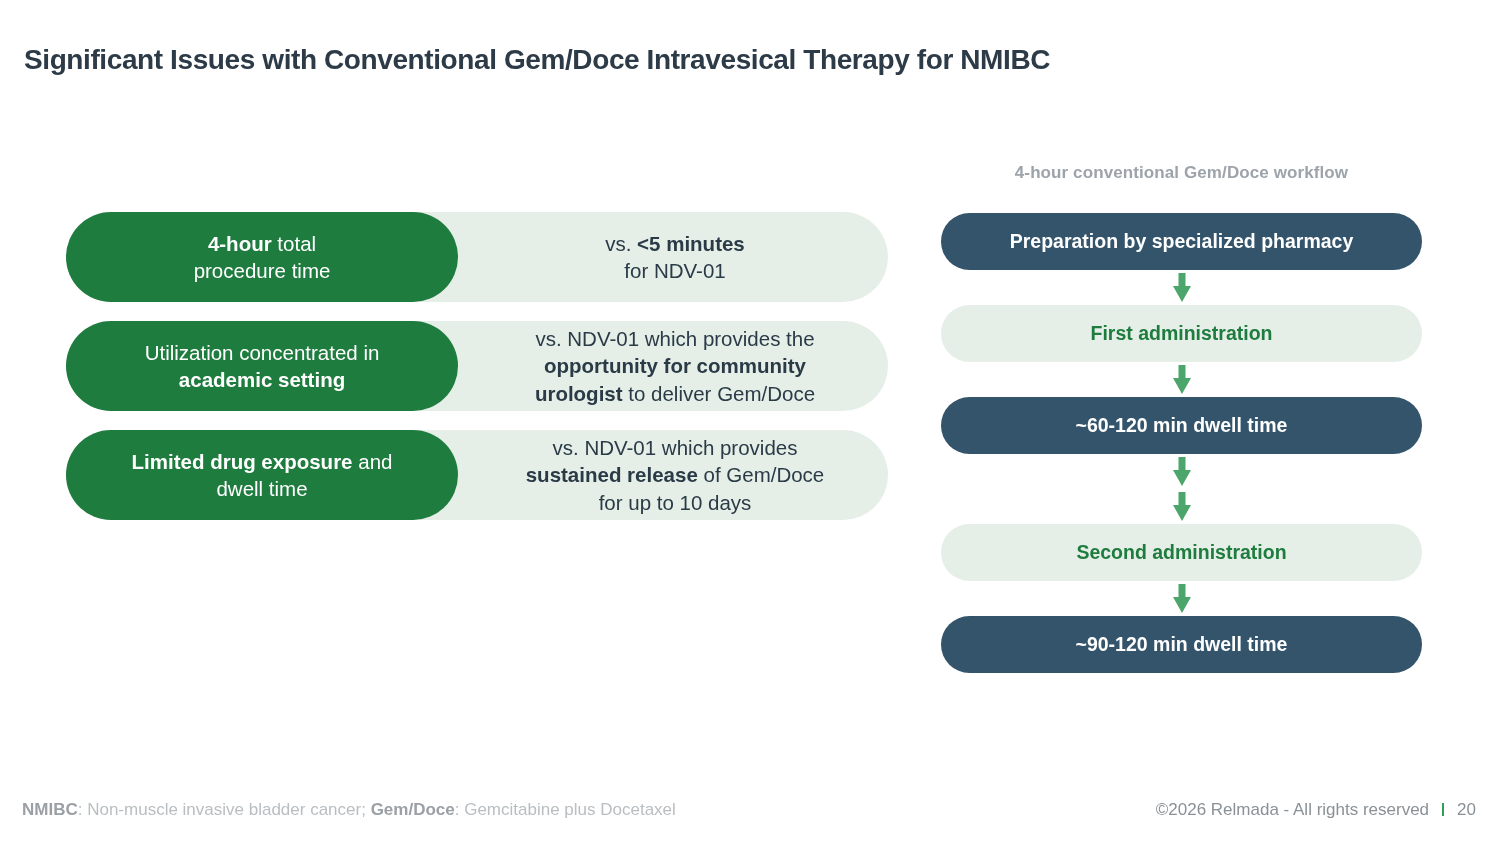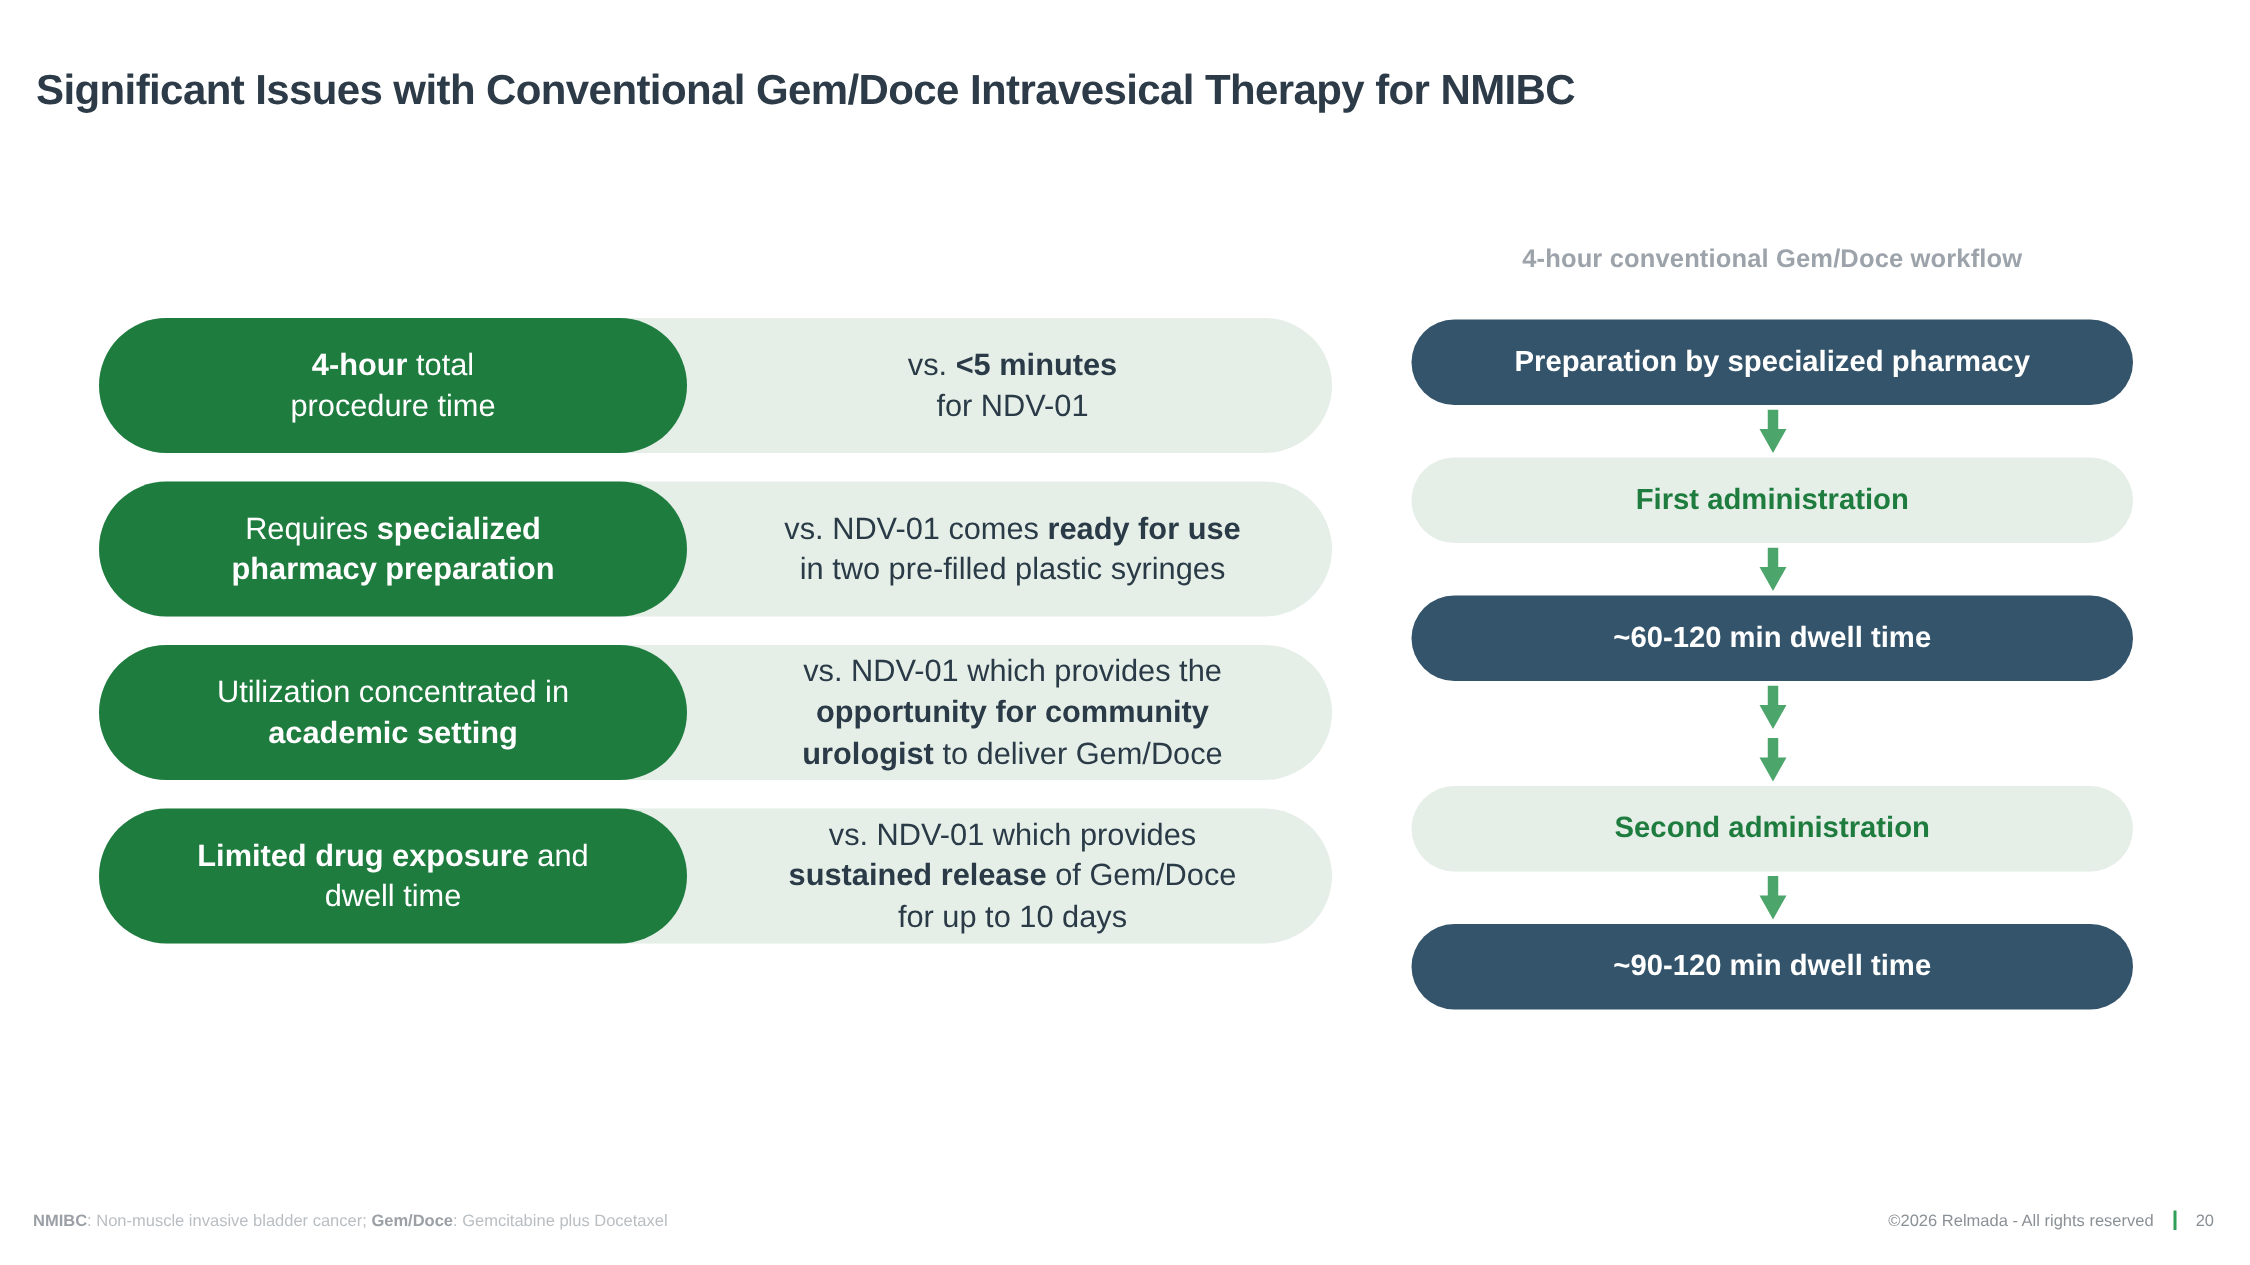--- a/index.html
+++ b/index.html
@@ -126,30 +126,30 @@
     display: flex;
     align-items: center;
     justify-content: center;
   }
 
   
   .footer-left {
     position: absolute;
     left: 22px;
     bottom: 22px;
-    font-size: 11px;
+    font-size: 17px;
     color: #b9bec2;
     line-height: 1.3;
   }
   .footer-left b { color: #9aa0a5; font-weight: bold; }
   .footer-right {
     position: absolute;
     right: 24px;
     bottom: 22px;
-    font-size: 11px;
+    font-size: 17px;
     color: #8a9196;
     display: flex;
     align-items: center;
     gap: 13px;
     line-height: 1.3;
   }
   .footer-divider {
     display: inline-block;
     width: 2px;
     height: 13px;
@@ -166,29 +166,20 @@
   <div class="compare-row">
     <div class="row-backdrop"></div>
     <div class="row-pill">
       <div class="row-pill-text"><b>4-hour</b> total<br>procedure time</div>
     </div>
     <div class="row-compare">
       <div class="row-compare-text">vs. <b>&lt;5 minutes</b><br>for NDV-01</div>
     </div>
   </div>
 
-  <div class="compare-row">
-    <div class="row-backdrop"></div>
-    <div class="row-pill">
-      <div class="row-pill-text">Requires <b>specialized<br>pharmacy preparation</b></div>
-    </div>
-    <div class="row-compare">
-      <div class="row-compare-text">vs. NDV-01 comes <b>ready for use</b><br>in two pre-filled plastic syringes</div>
-    </div>
-  </div>
 
   <div class="compare-row">
     <div class="row-backdrop"></div>
     <div class="row-pill">
       <div class="row-pill-text">Utilization concentrated in<br><b>academic setting</b></div>
     </div>
     <div class="row-compare">
       <div class="row-compare-text">vs. NDV-01 which provides the<br><b>opportunity for community<br>urologist</b> to deliver Gem/Doce</div>
     </div>
   </div>

